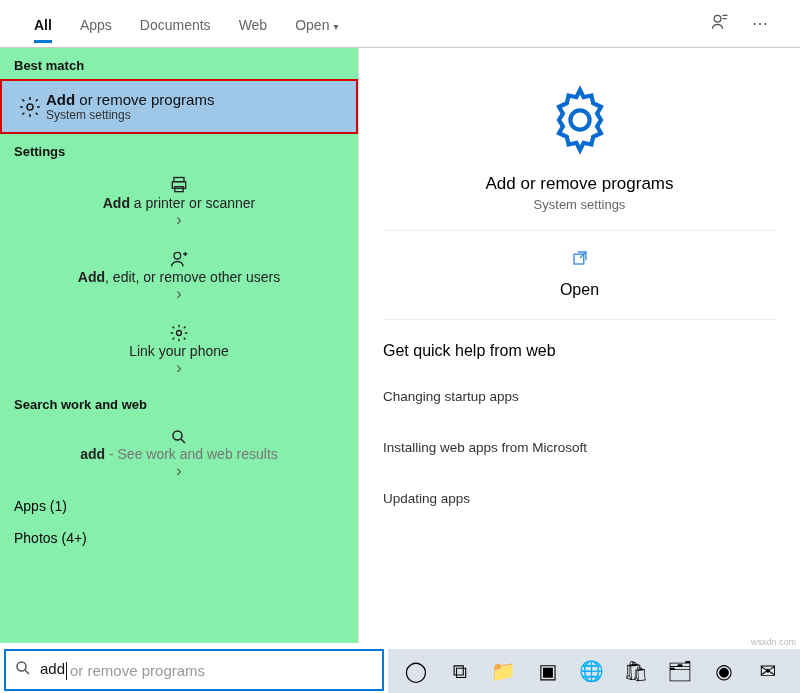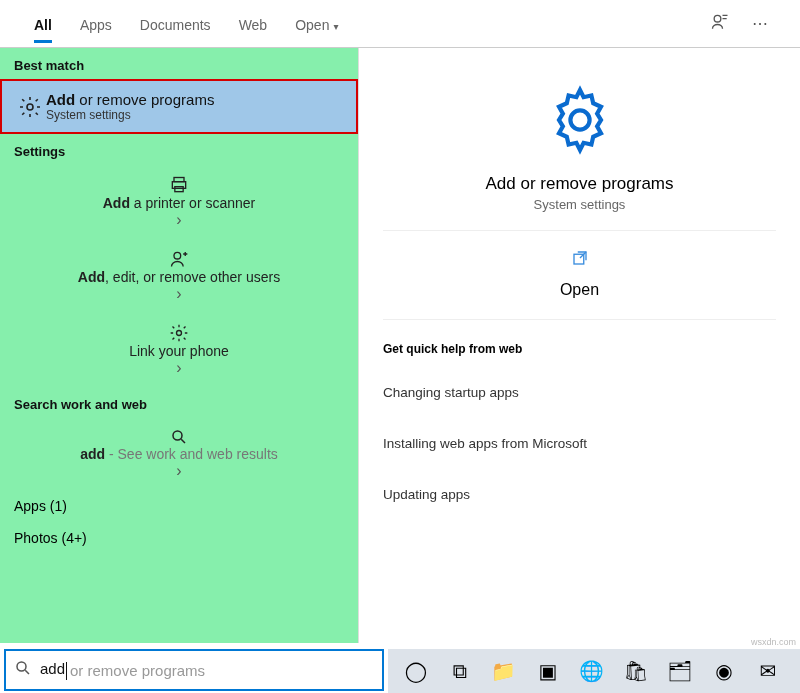--- a/index.html
+++ b/index.html
@@ -42,21 +42,21 @@
 .count-line { padding: 8px 14px; font-size: 14px; }
 
 
 .right-inner { padding: 20px 24px; }
 .r-hero { text-align: center; padding: 16px 0 18px 0; border-bottom: 1px solid #eee; }
 .r-hero svg { margin-bottom: 8px; }
 .r-title { font-size: 17px; margin-top: 6px; }
 .r-sub { font-size: 13px; color: #666; margin-top: 3px; }
 .r-action { display: flex; align-items: center; gap: 10px; padding: 18px 0 20px 0; border-bottom: 1px solid #eee; cursor: pointer; flex-direction: column; }
 .r-action .oi { color: #3a8dde; }
-.r-help-hdr { font-weight: 700; font-size: 12px; margin: 22px 0 12px 0; }
+.r-help-hdr { font-weight: 400; font-size: 16px; margin: 22px 0 12px 0; }
 .r-help-item { font-size: 13.5px; color: #333; padding: 7px 0; cursor: pointer; margin-top: 22px; }
 
 
 .searchbar { position: absolute; left: 4px; bottom: 2px; width: 380px; height: 42px; border: 2px solid #0078d4; background: #fff; display: flex; align-items: center; padding: 0 8px; }
 .searchbar .sicon { color: #555; margin-right: 8px; }
 .searchbar .sval { font-size: 15px; color: #111; position: relative; }
 .searchbar .sval::after { content: ""; display: inline-block; width: 1px; height: 18px; background: #111; vertical-align: middle; margin-left: 1px; }
 .searchbar .ph { font-size: 15px; color: #999; margin-left: 3px; }
 
 

